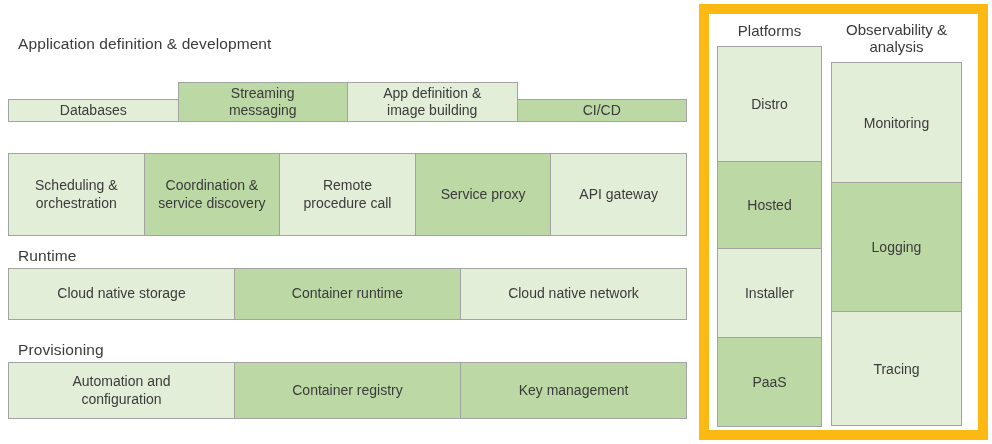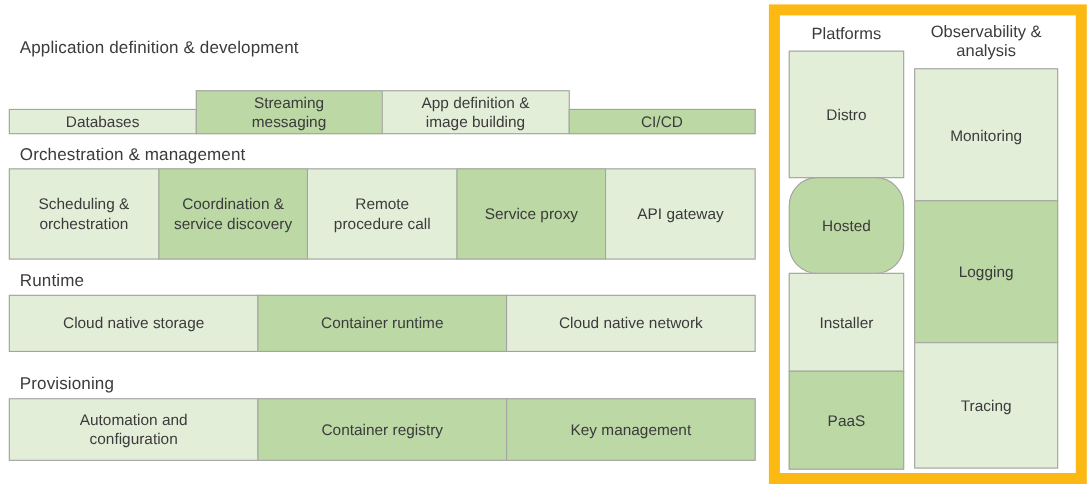--- a/index.html
+++ b/index.html
@@ -96,42 +96,41 @@
     align-items: center;
     justify-content: center;
     text-align: center;
     border: 1px solid var(--box-border, #a3a3a3);
     box-sizing: border-box;
     font-size: 14px;
   }
   .cat + .cat { margin-top: -1px; }
 
   .col-platforms .stack > .cat:nth-child(1) { height: 116px; }
-  .col-platforms .stack > .cat:nth-child(2) { height: 88px; border-radius: 26px; }
+  .col-platforms .stack > .cat:nth-child(2) { height: 88px; }
   .col-platforms .stack > .cat:nth-child(3) { height: 90px; }
   .col-platforms .stack > .cat:nth-child(4) { height: 90px; }
 
   .col-obs .stack > .cat:nth-child(1) { height: 121px; }
   .col-obs .stack > .cat:nth-child(2) { height: 130px; }
   .col-obs .stack > .cat:nth-child(3) { height: 115px; }
 </style>
 </head>
 <body>
 
 <div class="canvas">
 
   <div class="heading" id="heading-1">Application definition &amp; development</div>
   <div class="boxrow" id="row-1">
     <div class="box light">Databases</div>
     <div class="box medium">Streaming messaging</div>
     <div class="box light">App definition &amp; image building</div>
     <div class="box medium">CI/CD</div>
   </div>
 
-  <div class="heading" id="heading-2">Orchestration &amp; management</div>
   <div class="boxrow" id="row-2">
     <div class="box light">Scheduling &amp; orchestration</div>
     <div class="box medium">Coordination &amp; service discovery</div>
     <div class="box light">Remote procedure call</div>
     <div class="box medium">Service proxy</div>
     <div class="box light">API gateway</div>
   </div>
 
   <div class="heading" id="heading-3">Runtime</div>
   <div class="boxrow" id="row-3">

